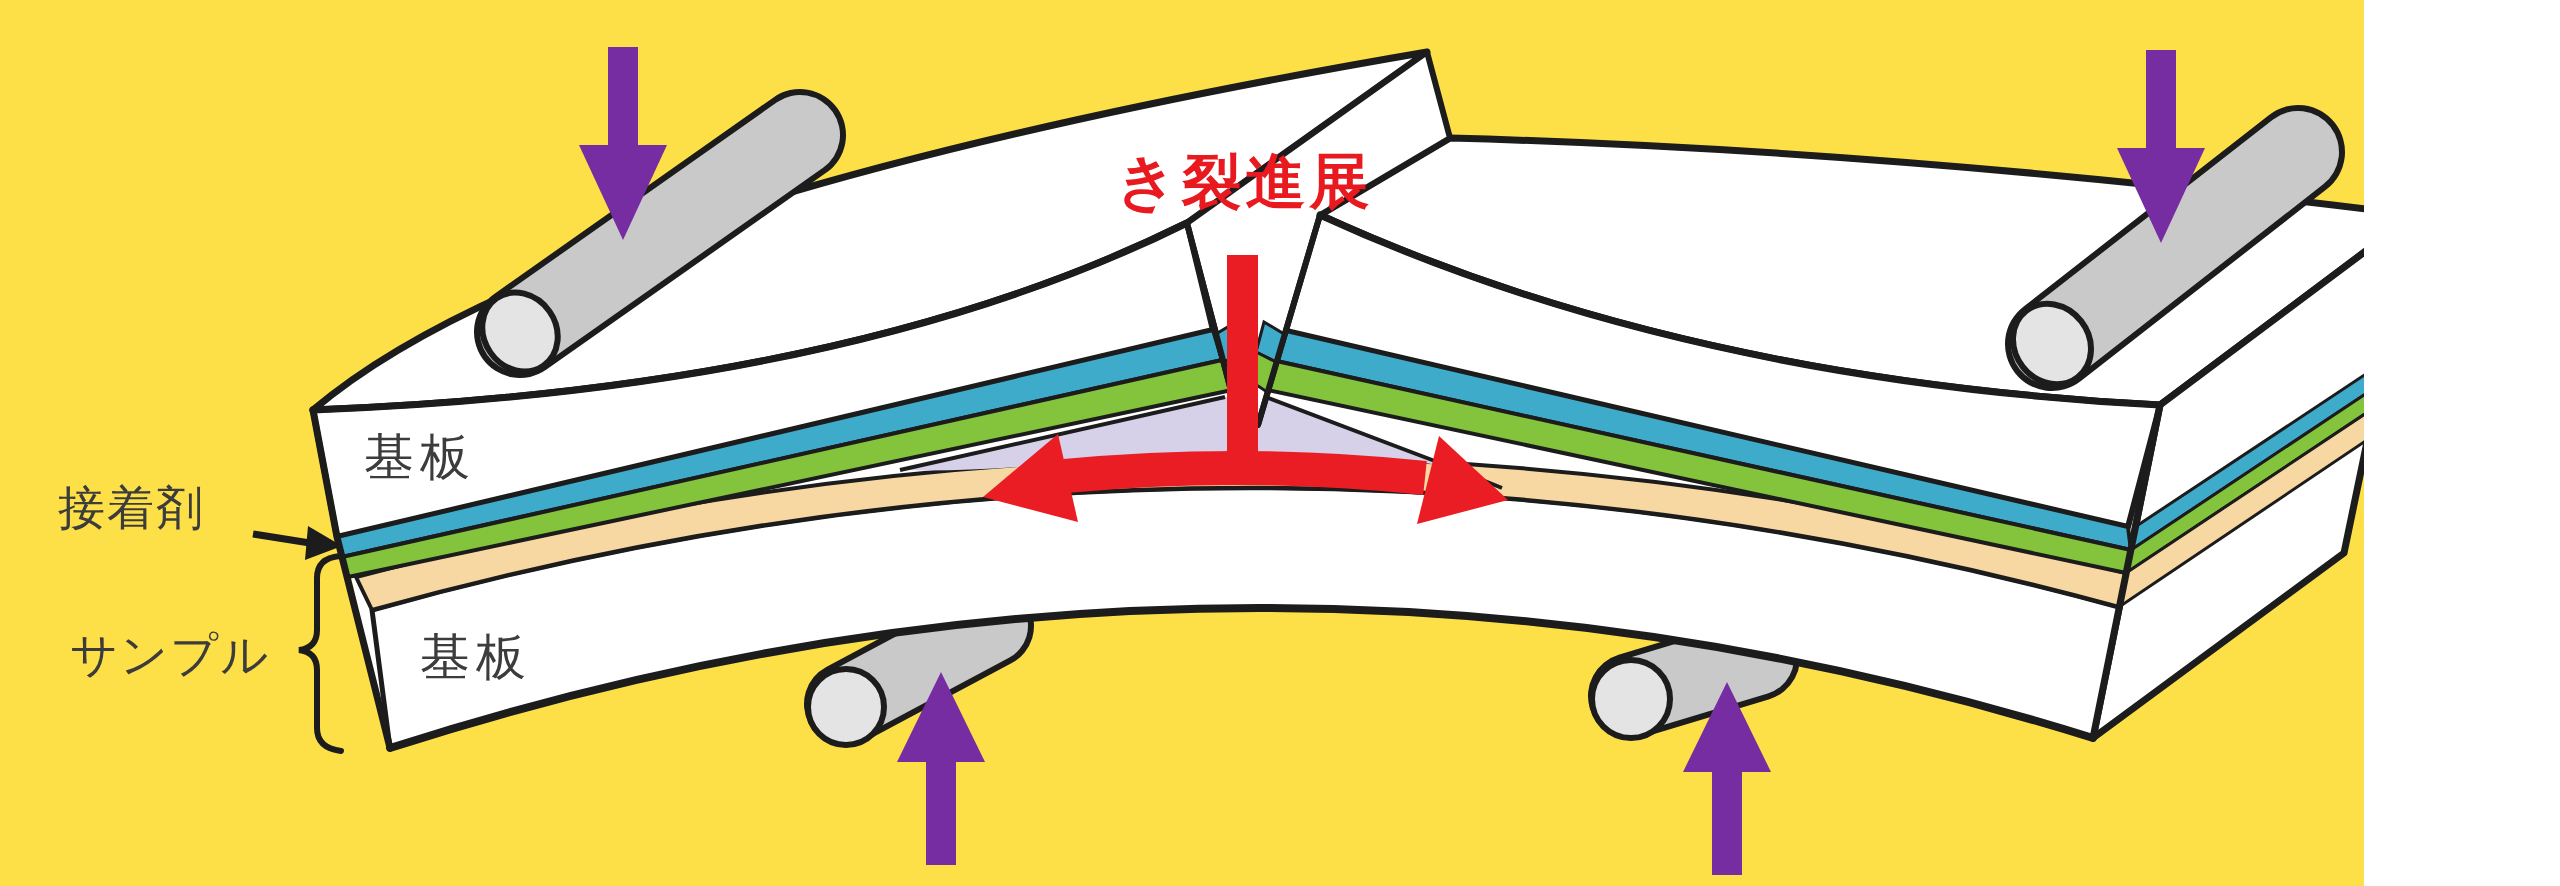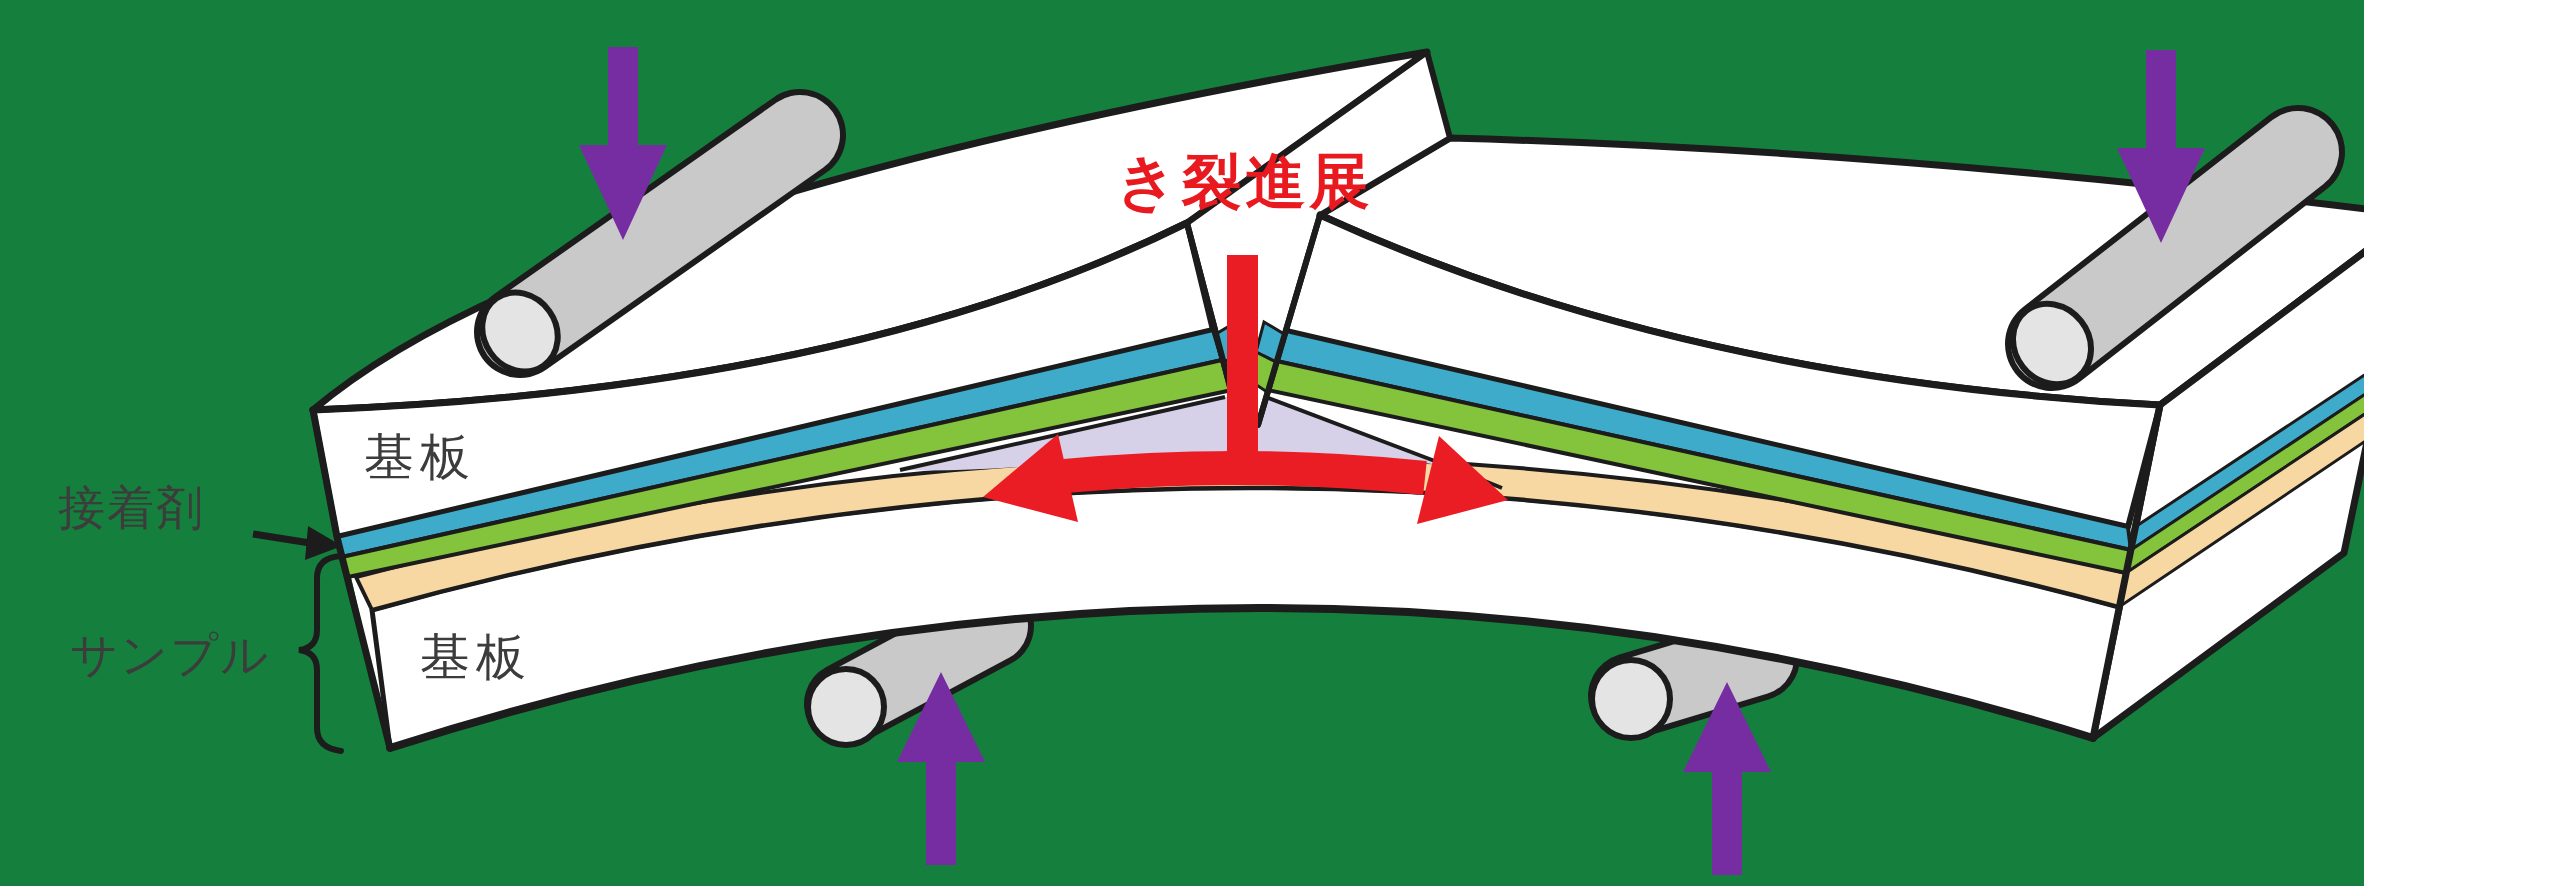--- a/index.html
+++ b/index.html
@@ -1,16 +1,16 @@
 <!DOCTYPE html>
 <html><head>
 <meta charset="utf-8">
 <style>
   html,body{margin:0;padding:0;background:#ffffff;}
-  .stage{position:relative;width:2364px;height:886px;background:#15803d;overflow:hidden;}
+  .stage{position:relative;width:2364px;height:886px;background:#fde047;overflow:hidden;}
   svg{position:absolute;left:0;top:0;}
   svg text{font-family:"Liberation Sans","DejaVu Sans",sans-serif;}
   .jp-label{font-size:50px;letter-spacing:6px;}
   .jp-label-sm{font-size:47px;letter-spacing:2px;}
   .crack-title{font-size:60px;font-weight:700;letter-spacing:4px;}
 </style>
 </head>
 <body>
 
 <div class="stage">

